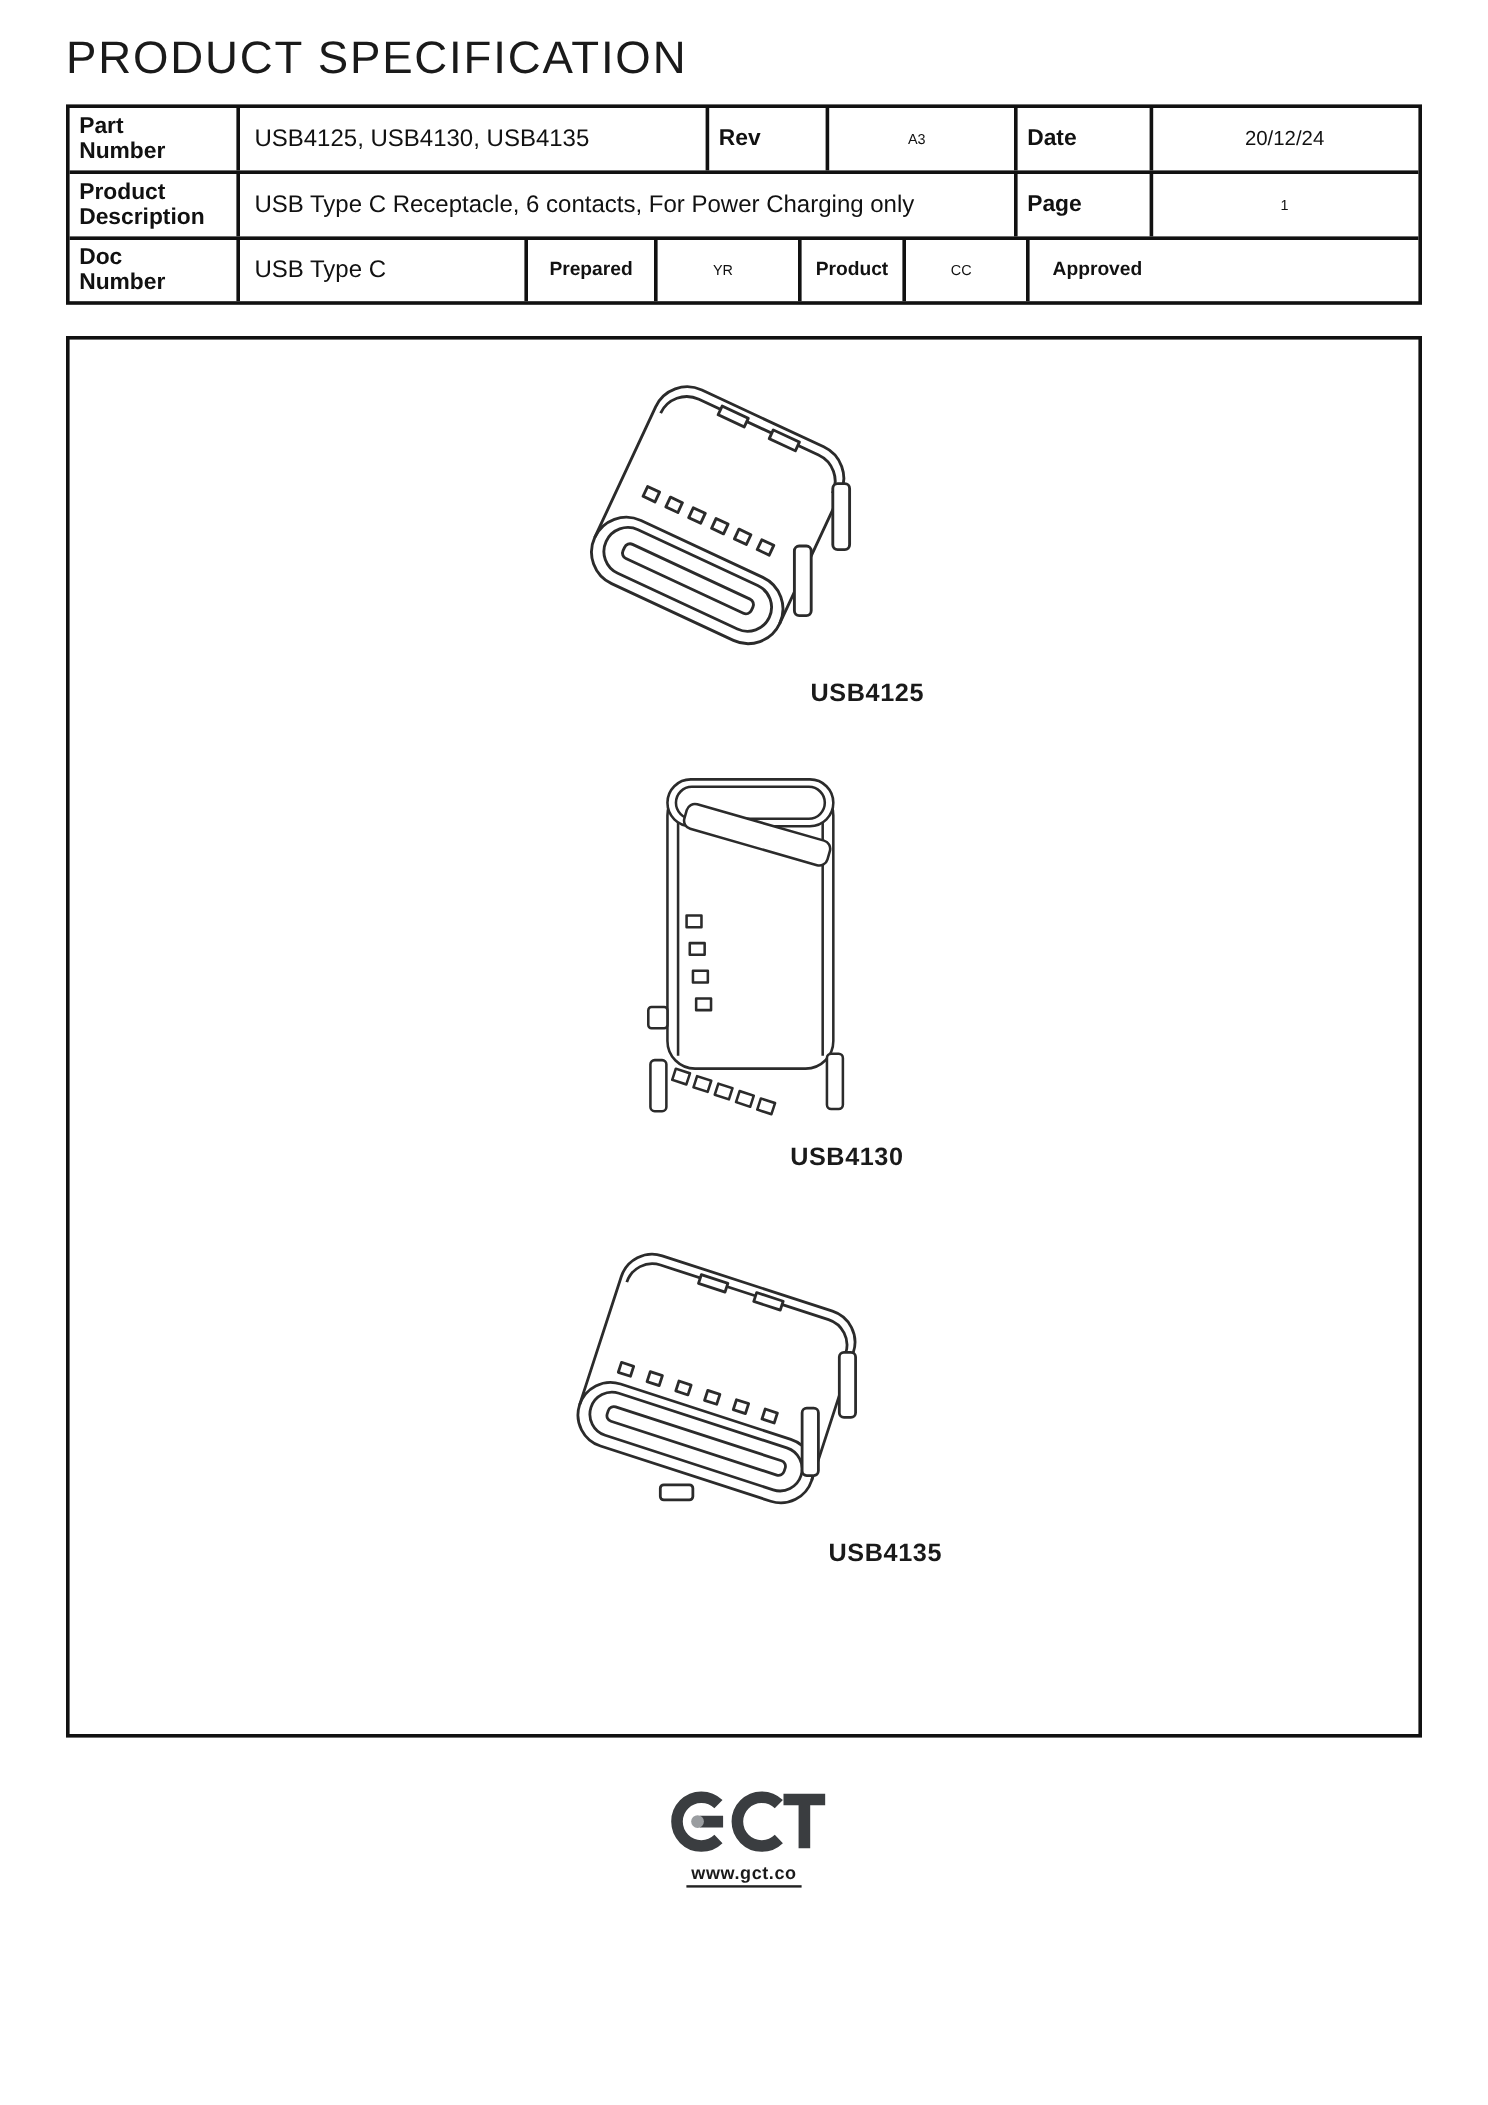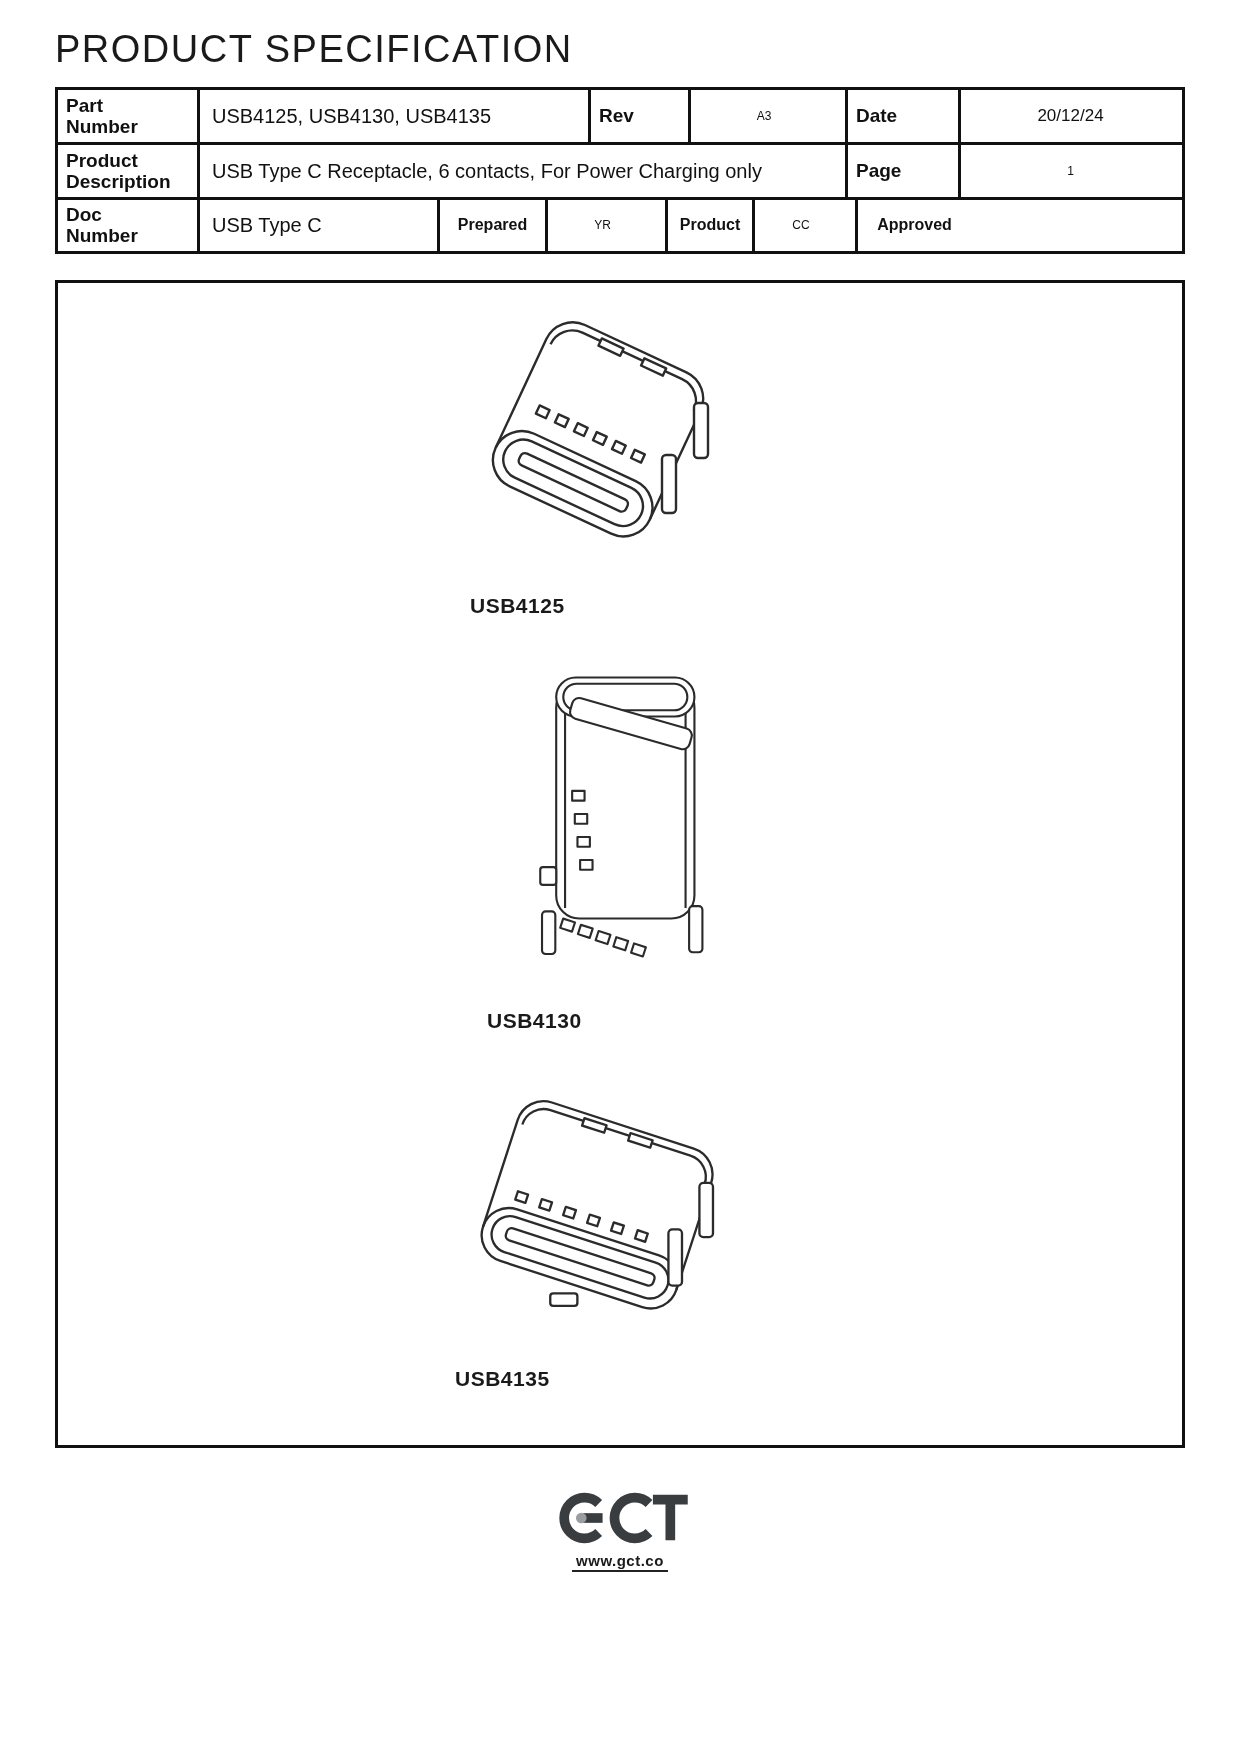--- a/index.html
+++ b/index.html
@@ -53,21 +53,21 @@
   .w87  { width: 87px;  flex: none; }
   .w103 { width: 103px; flex: none; }
 
   
   .figure-box {
     margin-top: 26px;
     border: 3px solid #111;
     height: 1168px;
     display: flex; flex-direction: column; align-items: center;
   }
-  .figure { display: flex; flex-direction: column; align-items: flex-start; gap: 28px; }
+  .figure { display: flex; flex-direction: column; align-items: flex-end; }
   .figure-label {
     font-weight: bold; font-size: 21px; letter-spacing: 0.5px;
     margin-top: 4px; color: #1a1a1a;
   }
   .fig1 { margin-top: 14px; }
   .fig2 { margin-top: 40px; }
   .fig3 { margin-top: 55px; }
   svg.draw { display: block; }
 
   

